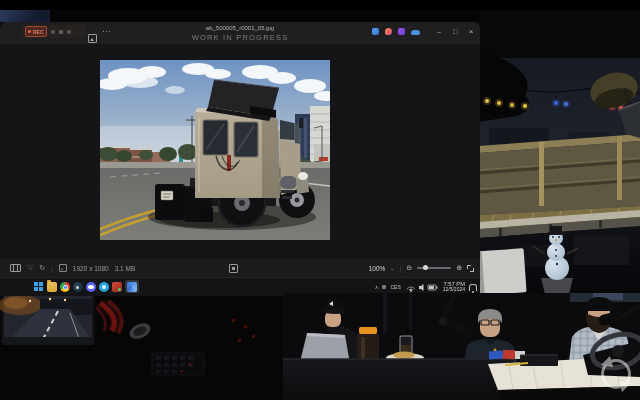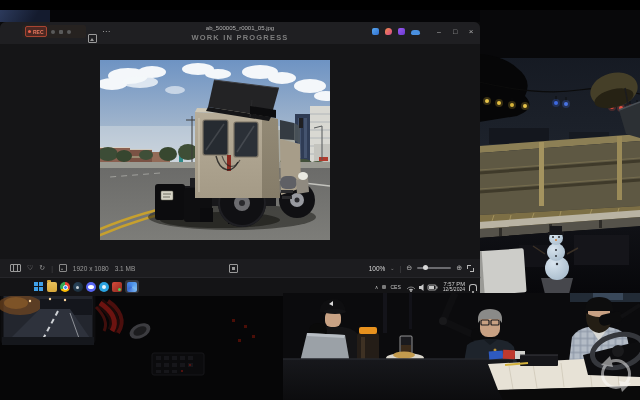--- a/index.html
+++ b/index.html
@@ -12,21 +12,21 @@
   .wp-top{position:absolute;left:0;top:0;width:480px;height:12px;background:#050507;}
   .wp-navy{position:absolute;left:0;top:0;width:50px;height:12px;
            background:linear-gradient(120deg,#2c3a5c,#141b2e 70%);}
 
   
   .pwindow{position:absolute;left:0;top:12px;width:480px;height:255px;
            background:#151517;border-radius:6px 6px 0 0;overflow:hidden;}
   .titlebar{position:absolute;left:0;top:0;width:480px;height:22px;background:#1f1f22;}
   .title-center{position:absolute;left:120px;right:120px;top:0;text-align:center;}
   .filename{font-size:6px;color:#b4b4b4;margin-top:3px;white-space:nowrap;}
-  .caption{font-size:7.5px;font-weight:bold;color:#7e7e7e;letter-spacing:1.2px;margin-top:2px;white-space:nowrap;}
+  .caption{font-size:7.5px;font-weight:normal;color:#7e7e7e;letter-spacing:1.2px;margin-top:2px;white-space:nowrap;}
   .tb-icon{color:#a8a8a8;font-size:8px;line-height:8px;}
   .img-icon{width:7px;height:7px;border:1px solid #9a9a9a;border-radius:1px;position:relative;display:inline-block;}
   .img-icon::after{content:"";position:absolute;left:1px;bottom:1px;border-left:2px solid transparent;
     border-right:2px solid transparent;border-bottom:3px solid #9a9a9a;}
   .tb-right{position:absolute;right:4px;top:5px;display:flex;align-items:center;gap:6px;}
   .cicon{width:7px;height:7px;border-radius:2px;display:inline-block;}
   .c-edit{background:linear-gradient(135deg,#5aa8f0,#2f6fd0);}
   .c-search{background:linear-gradient(135deg,#f08a4a,#d84a8a);border-radius:50% 50% 50% 2px;}
   .c-ai{background:linear-gradient(135deg,#9a5af0,#6a3ad0);}
   .c-cloud{background:#4a90e0;border-radius:4px 4px 2px 2px;height:5px;margin-top:1px;width:9px;}

